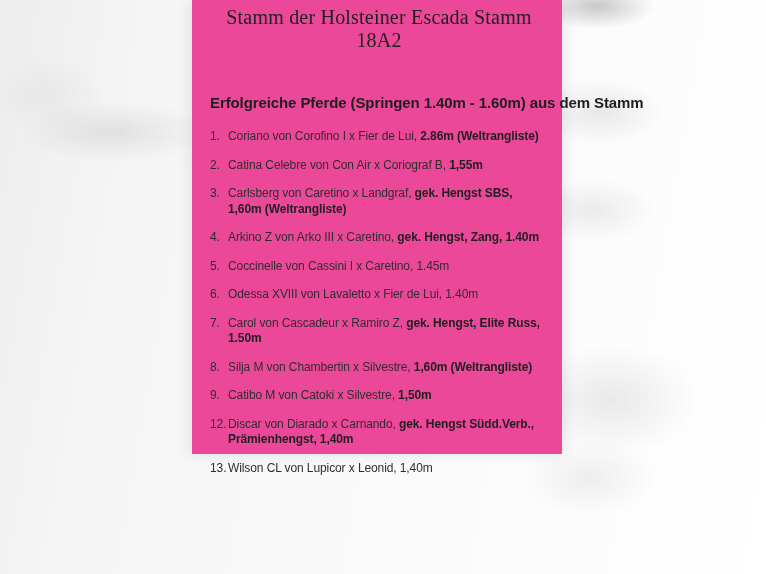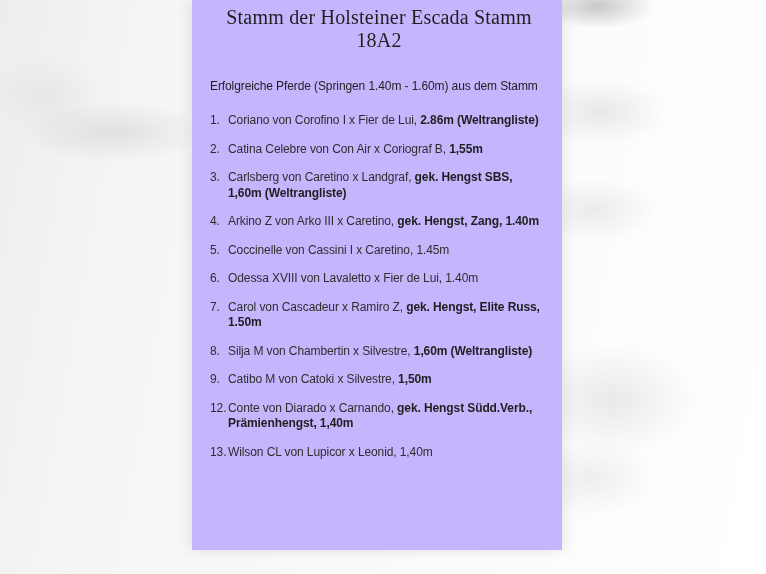--- a/index.html
+++ b/index.html
@@ -15,33 +15,33 @@
       radial-gradient(ellipse 140px 45px at 115px 132px, rgba(60,60,60,0.11), transparent 68%),
       radial-gradient(ellipse 80px 55px at 48px 95px,  rgba(60,60,60,0.05), transparent 70%),
       radial-gradient(ellipse 80px 32px at 597px 6px,   rgba(60,60,60,0.27), transparent 72%),
       radial-gradient(ellipse 95px 48px at 600px 112px, rgba(60,60,60,0.10), transparent 70%),
       radial-gradient(ellipse 88px 46px at 594px 210px, rgba(60,60,60,0.09), transparent 70%),
       radial-gradient(ellipse 125px 80px at 612px 400px,rgba(60,60,60,0.10), transparent 70%),
       radial-gradient(ellipse 95px 55px at 590px 478px, rgba(60,60,60,0.08), transparent 70%),
       linear-gradient(100deg, #ededed 0%, #f5f5f5 18%, #fafafa 55%, #ffffff 100%);
   }
   .sheet {
-    position:absolute; left:192px; top:0; width:370px; height:550px;
-    background:#c4b5fd;
+    position:absolute; left:192px; top:0; width:370px; height:454px;
+    background:#ec4899;
     box-shadow:-5px 0 12px rgba(0,0,0,0.06), 5px 0 12px rgba(0,0,0,0.06);
     padding:6px 14px 0 18px;
   }
   .title {
     font-family:"Liberation Serif", serif;
     font-size:20px; line-height:23px; color:#1f1f1f;
     text-align:center; letter-spacing:0.2px;
   }
   .intro {
-    margin-top:27px;
-    font-weight:normal; font-size:12px; line-height:15px;
+    margin-top:43px;
+    font-weight:bold; font-size:15px; line-height:15px;
     letter-spacing:-0.1px; color:#1f1f1f; white-space:nowrap;
   }
   .horse-list {
     list-style:none; margin-top:19px;
   }
   .item {
     display:flex; align-items:flex-start;
     font-size:12px; line-height:15.5px; letter-spacing:-0.1px;
     color:#2e2e2e; margin-bottom:13px;
   }
@@ -106,21 +106,21 @@
 
   <li class="item">
     <span class="num">9.</span>
     <span class="txt"><span>Catibo M von Catoki x Silvestre, </span><b>1,50m</b></span>
   </li>
 
 
 
   <li class="item">
     <span class="num">12.</span>
-    <span class="txt"><span>Conte von Diarado x Carnando, </span><b>gek. Hengst Südd.Verb., Prämienhengst, 1,40m</b></span>
+    <span class="txt"><span>Discar von Diarado x Carnando, </span><b>gek. Hengst Südd.Verb., Prämienhengst, 1,40m</b></span>
   </li>
 
   <li class="item">
     <span class="num">13.</span>
     <span class="txt"><span>Wilson CL von Lupicor x Leonid, 1,40m</span><b></b></span>
   </li>
 
 </ol>
 </div>
 

